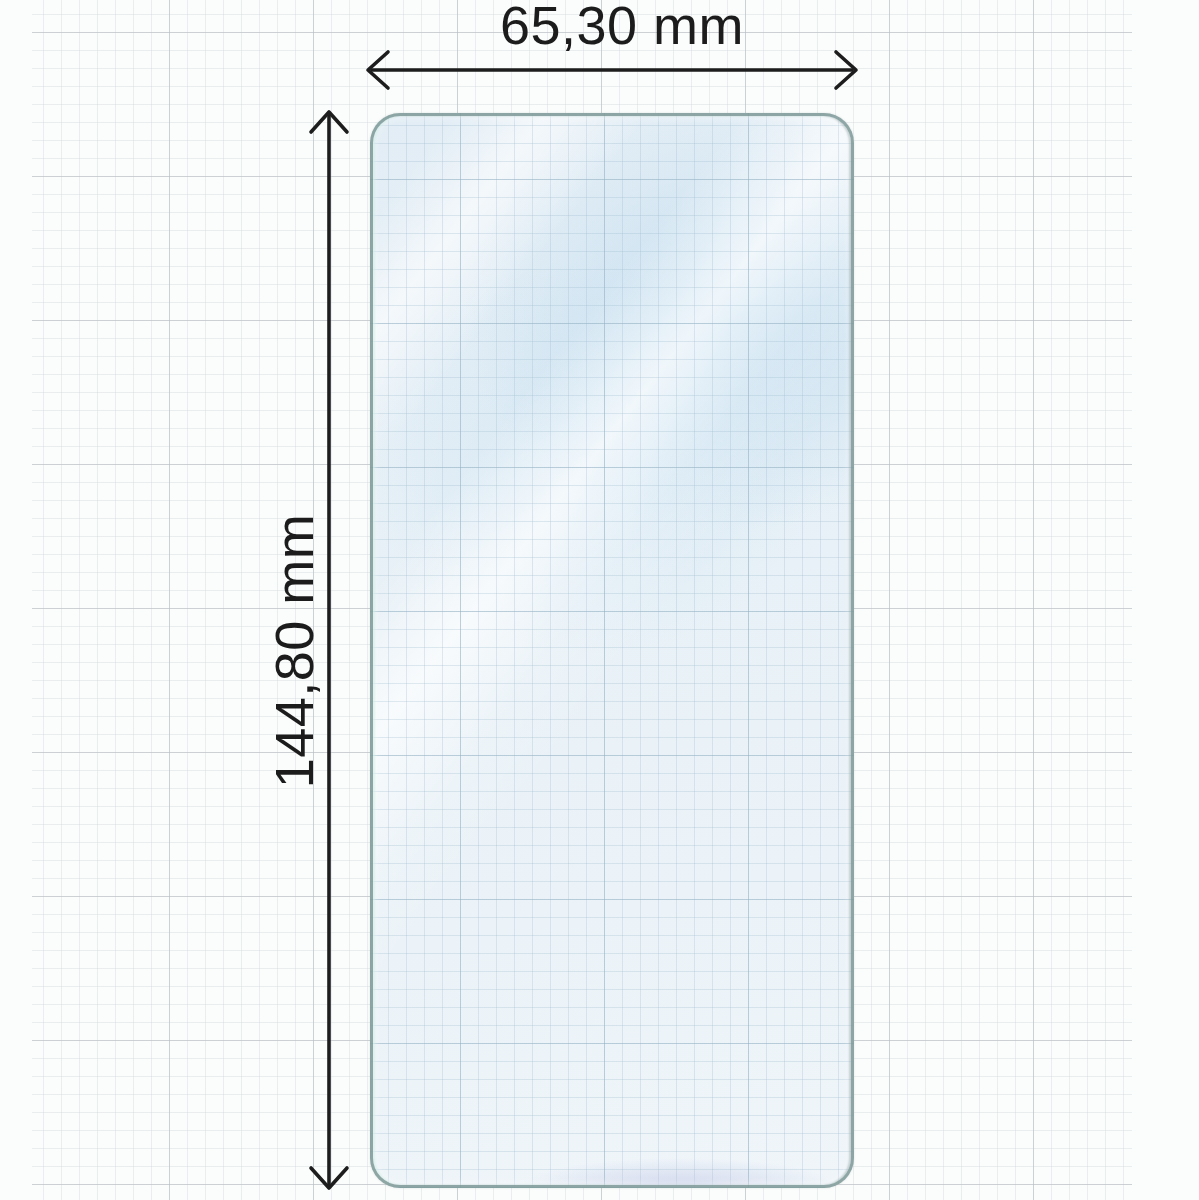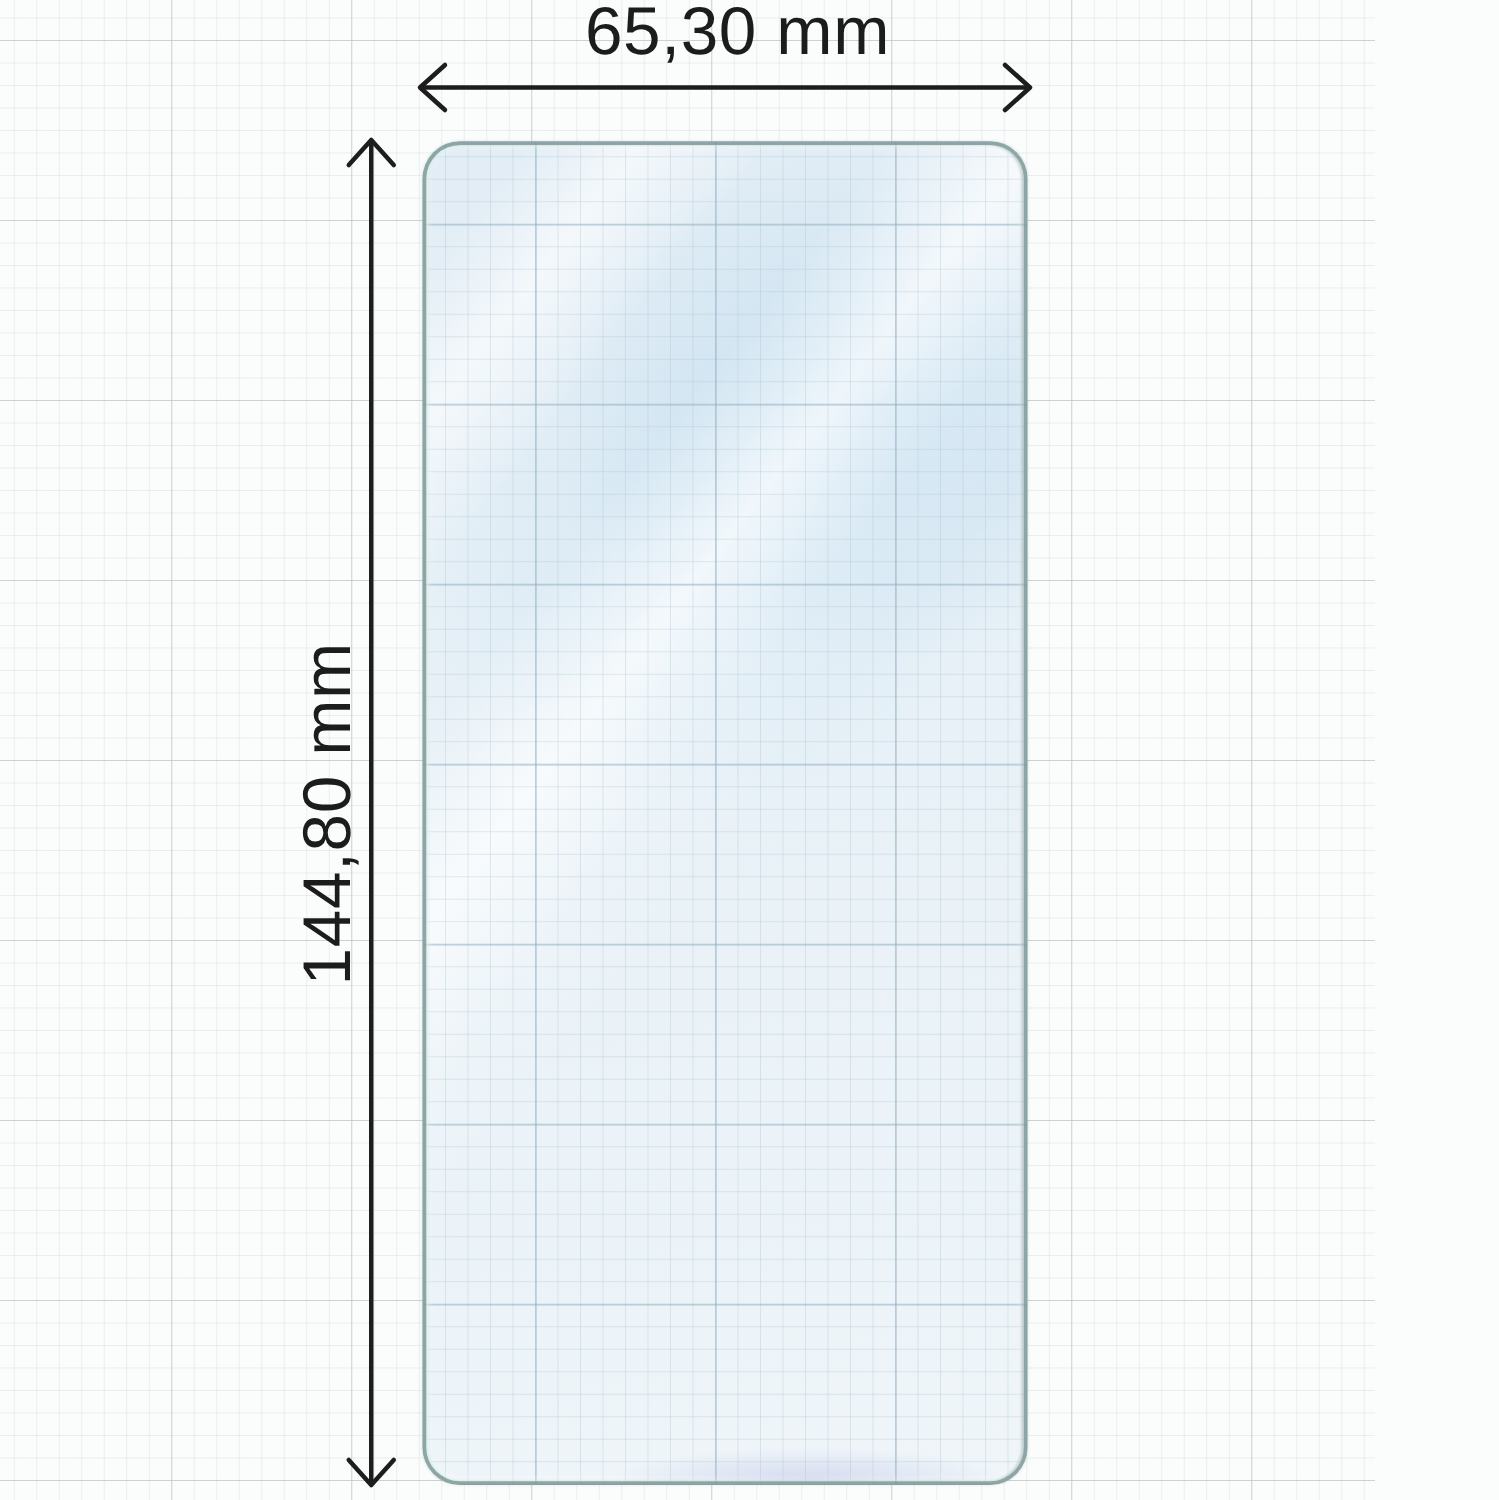--- a/index.html
+++ b/index.html
@@ -10,20 +10,21 @@
     height: 1200px;
     overflow: hidden;
     background: #fbfcfc;
     font-family: "Liberation Sans", sans-serif;
   }
   .canvas {
     position: relative;
     width: 1100px;
     height: 1200px;
     overflow: hidden;
+    margin-left: 32px;
   }
   
   .paper-grid {
     position: absolute;
     inset: 0;
     background-color: #fbfcfc;
     background-image:
       linear-gradient(to right, rgba(185,190,196,0.60) 1px, transparent 1px),
       linear-gradient(to bottom, rgba(185,190,196,0.60) 1px, transparent 1px),
       linear-gradient(to right, rgba(205,210,214,0.35) 1px, transparent 1px),

